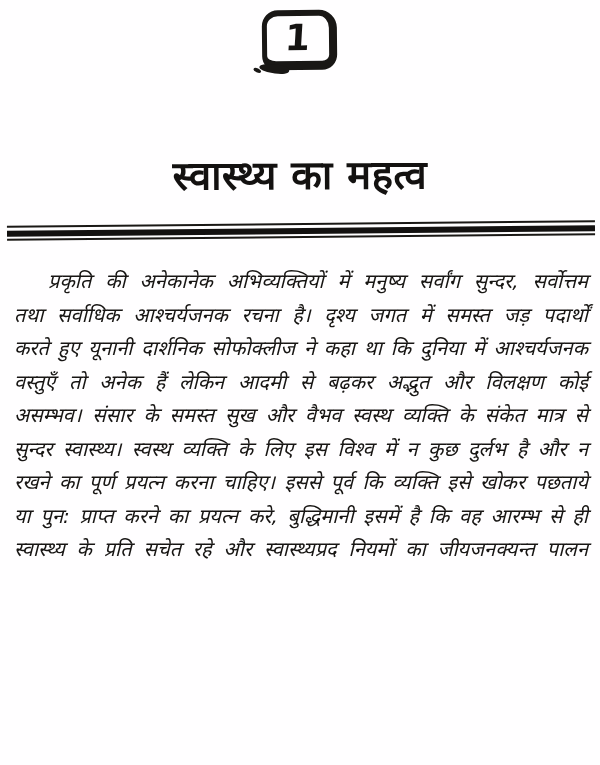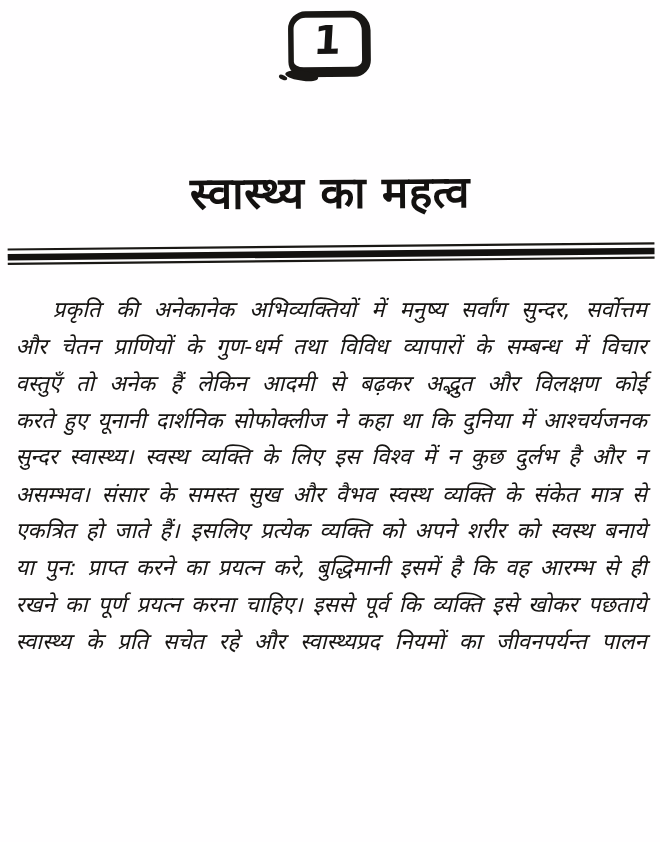--- a/index.html
+++ b/index.html
@@ -134,24 +134,23 @@
   <h1 class="chapter-title">स्वास्थ्य का महत्व</h1>
 
   <div class="heading-divider">
     <div class="rule-thin-top"></div>
     <div class="rule-thick"></div>
     <div class="rule-thin-bottom"></div>
   </div>
 
   <div class="body-text">
       <div class="text-line">प्रकृति की अनेकानेक अभिव्यक्तियों में मनुष्य सर्वांग सुन्दर, सर्वोत्तम</div>
-      <div class="text-line">और चेतन प्राणियों के गुण-धर्म तथा विविध व्यापारों के सम्बन्ध में विचार</div>
+      <div class="text-line">तथा सर्वाधिक आश्चर्यजनक रचना है। दृश्य जगत में समस्त जड़ पदार्थों</div>
+      <div class="text-line">करते हुए यूनानी दार्शनिक सोफोक्लीज ने कहा था कि दुनिया में आश्चर्यजनक</div>
       <div class="text-line">वस्तुएँ तो अनेक हैं लेकिन आदमी से बढ़कर अद्भुत और विलक्षण कोई</div>
-      <div class="text-line">करते हुए यूनानी दार्शनिक सोफोक्लीज ने कहा था कि दुनिया में आश्चर्यजनक</div>
+      <div class="text-line">असम्भव। संसार के समस्त सुख और वैभव स्वस्थ व्यक्ति के संकेत मात्र से</div>
       <div class="text-line">सुन्दर स्वास्थ्य। स्वस्थ व्यक्ति के लिए इस विश्व में न कुछ दुर्लभ है और न</div>
-      <div class="text-line">असम्भव। संसार के समस्त सुख और वैभव स्वस्थ व्यक्ति के संकेत मात्र से</div>
-      <div class="text-line">एकत्रित हो जाते हैं। इसलिए प्रत्येक व्यक्ति को अपने शरीर को स्वस्थ बनाये</div>
+      <div class="text-line">रखने का पूर्ण प्रयत्न करना चाहिए। इससे पूर्व कि व्यक्ति इसे खोकर पछताये</div>
       <div class="text-line">या पुन: प्राप्त करने का प्रयत्न करे, बुद्धिमानी इसमें है कि वह आरम्भ से ही</div>
-      <div class="text-line">रखने का पूर्ण प्रयत्न करना चाहिए। इससे पूर्व कि व्यक्ति इसे खोकर पछताये</div>
-      <div class="text-line">स्वास्थ्य के प्रति सचेत रहे और स्वास्थ्यप्रद नियमों का जीवनपर्यन्त पालन</div>
+      <div class="text-line">स्वास्थ्य के प्रति सचेत रहे और स्वास्थ्यप्रद नियमों का जीयजनक्यन्त पालन</div>
     </div>
 
 </div>
 
 </body></html>

